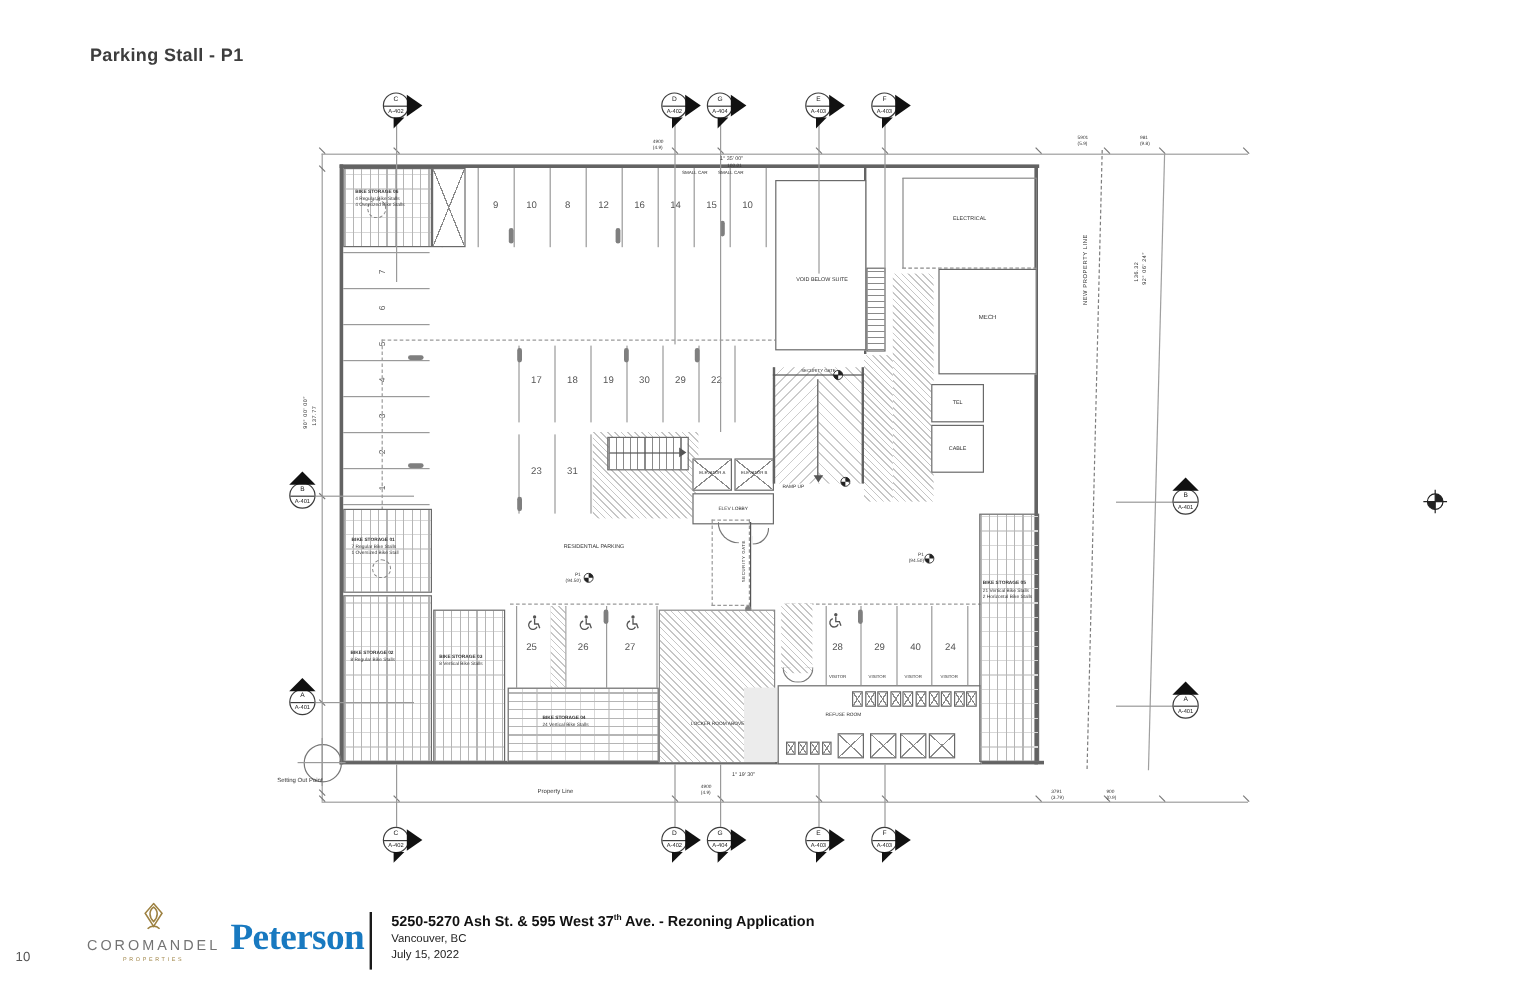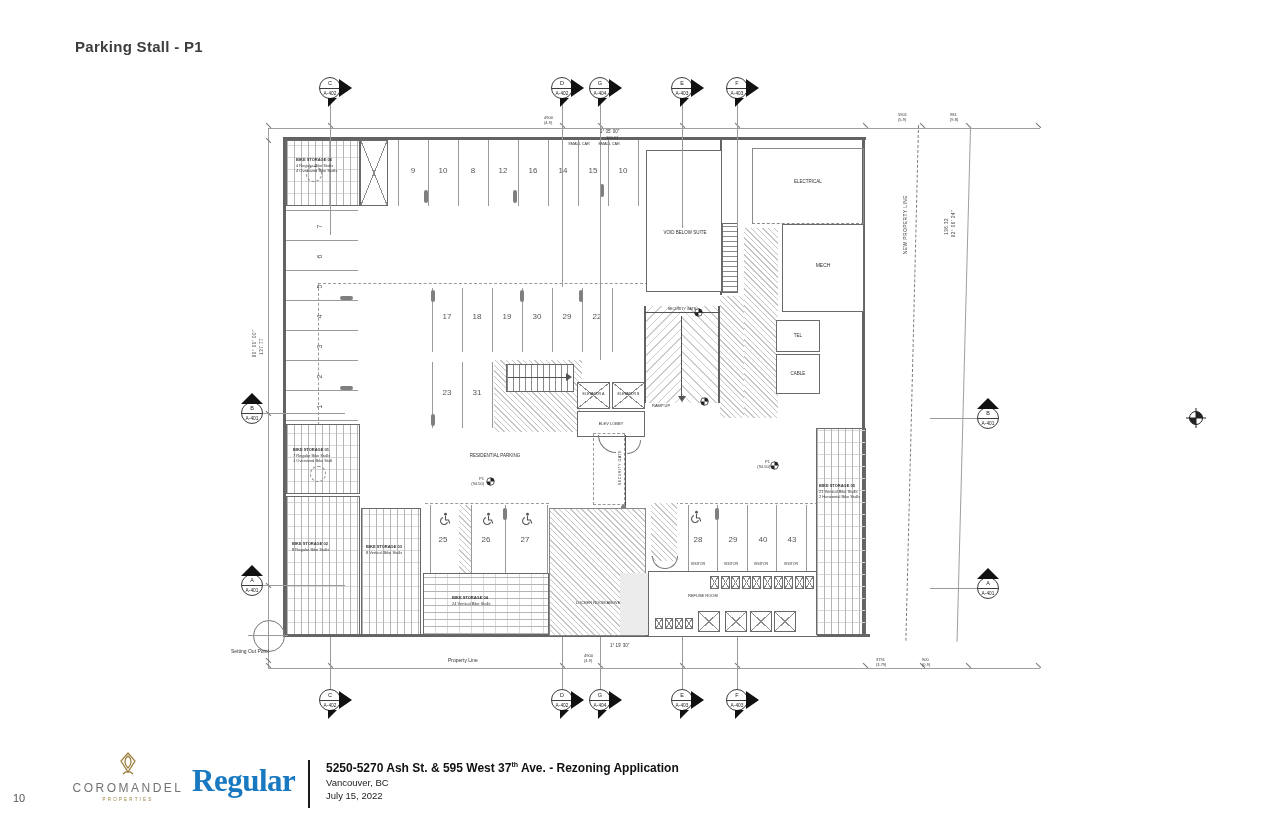--- a/index.html
+++ b/index.html
@@ -240,21 +240,21 @@
       <div class="arc" style="left: 665px; top: 556px; width: 13px; height: 13px; transform: scaleX(-1);"></div>
       <div class="thin" style="left: 688px; top: 505px; width: 1px; height: 66px;"></div>
       <div class="thin" style="left: 717px; top: 505px; width: 1px; height: 66px;"></div>
       <div class="thin" style="left: 747px; top: 505px; width: 1px; height: 66px;"></div>
       <div class="thin" style="left: 776px; top: 505px; width: 1px; height: 66px;"></div>
       <div class="thin" style="left: 806px; top: 505px; width: 1px; height: 66px;"></div>
       <div class="wheelstop" style="left: 715px; top: 508px; width: 4px; height: 12px;"></div>
       <div class="num" style="left: 687px; top: 535px; width: 22px;">28</div>
       <div class="num" style="left: 722px; top: 535px; width: 22px;">29</div>
       <div class="num" style="left: 752px; top: 535px; width: 22px;">40</div>
-      <div class="num" style="left: 781px; top: 535px; width: 22px;">43</div>
+      <div class="num" style="left: 781px; top: 535px; width: 22px;">24</div>
       <div class="lbl lblc" style="left: 682px; top: 562px; width: 32px; font-size: 3.6px;">VISITOR</div>
       <div class="lbl lblc" style="left: 715px; top: 562px; width: 32px; font-size: 3.6px;">VISITOR</div>
       <div class="lbl lblc" style="left: 745px; top: 562px; width: 32px; font-size: 3.6px;">VISITOR</div>
       <div class="lbl lblc" style="left: 775px; top: 562px; width: 32px; font-size: 3.6px;">VISITOR</div>
       <div class="xbox" style="left: 710px; top: 576px; width: 9px; height: 13px;"></div>
       <div class="xbox" style="left: 720.6px; top: 576px; width: 9px; height: 13px;"></div>
       <div class="xbox" style="left: 731.2px; top: 576px; width: 9px; height: 13px;"></div>
       <div class="xbox" style="left: 741.8px; top: 576px; width: 9px; height: 13px;"></div>
       <div class="xbox" style="left: 752.4px; top: 576px; width: 9px; height: 13px;"></div>
       <div class="xbox" style="left: 763px; top: 576px; width: 9px; height: 13px;"></div>
@@ -467,20 +467,20 @@
     <svg width="30" height="26" viewBox="0 0 30 26" style="display:block;margin:0 auto;">
       <g fill="none" stroke="#9d8141" stroke-width="1.3">
         <path d="M15 1 L22 9 L15 20 L8 9 Z"></path>
         <path d="M15 4 C19 7,19 12,15 16 C11 12,11 7,15 4 Z"></path>
         <path d="M10 22 C13 19,17 19,20 22"></path>
       </g>
     </svg>
     <div id="coro-name">COROMANDEL</div>
     <div id="coro-sub">PROPERTIES</div>
   </div>
-  <div id="peterson">Regular</div>
+  <div id="peterson">Peterson</div>
   <div id="foot-div"></div>
   <div id="proj">
     <div id="proj-title"><span>5250-5270 Ash St. &amp; 595 West 37</span><sup>th</sup><span> Ave. - Rezoning Application</span></div>
     <div id="proj-city">Vancouver, BC</div>
     <div id="proj-date">July 15, 2022</div>
   </div>
 </div>
 
 </body></html>

